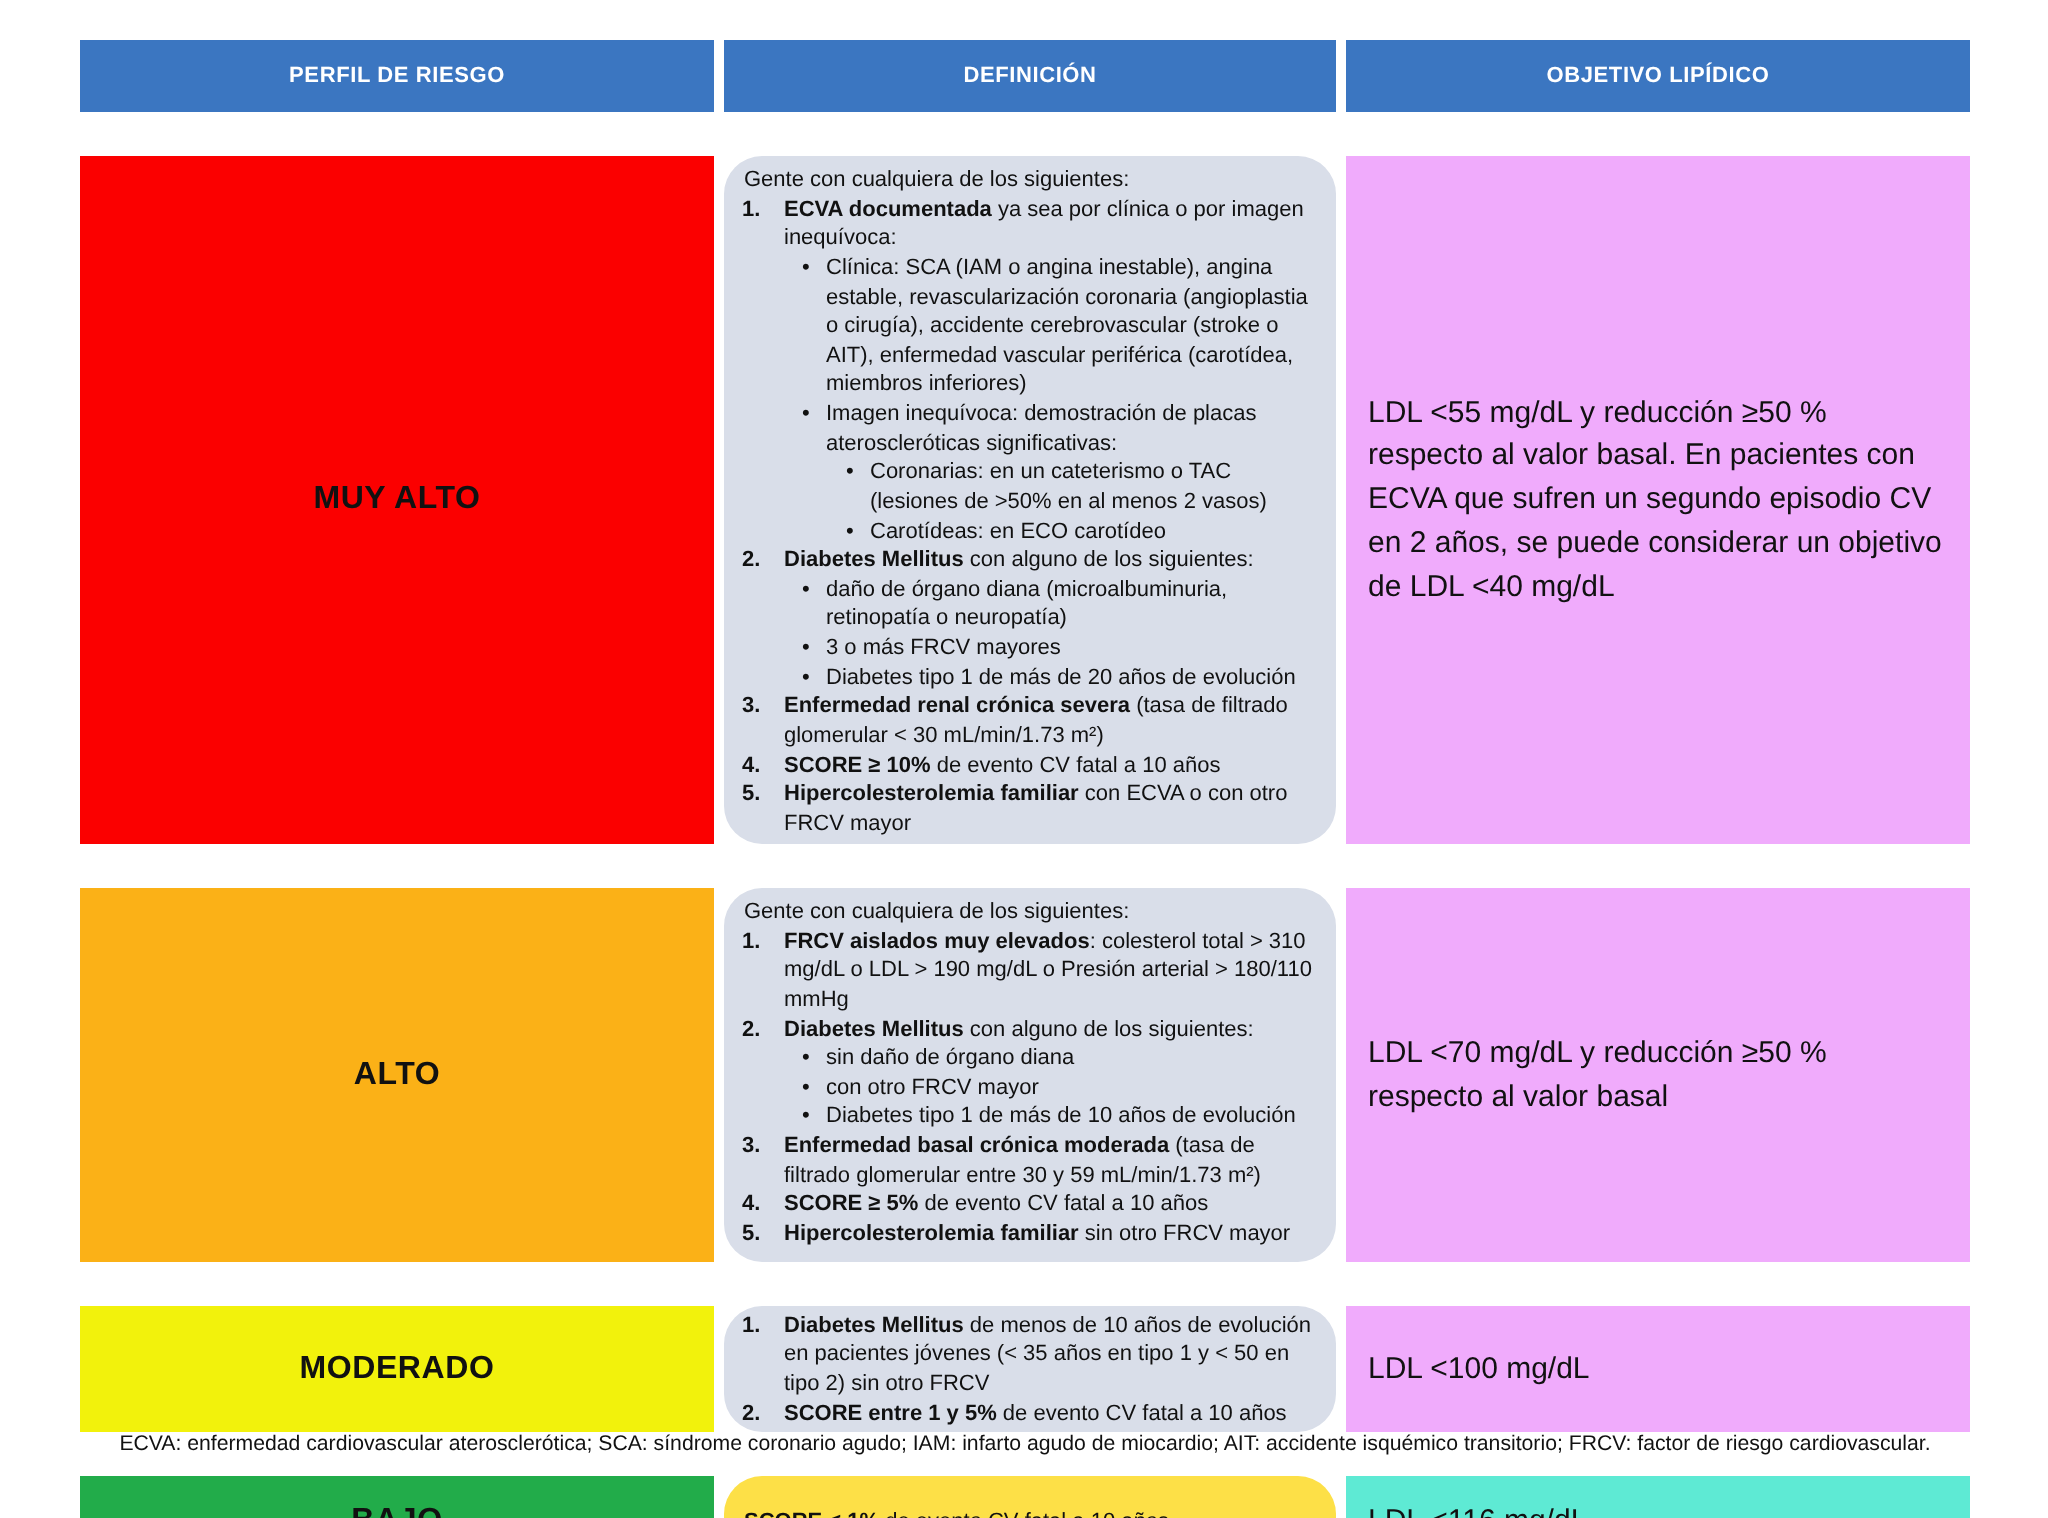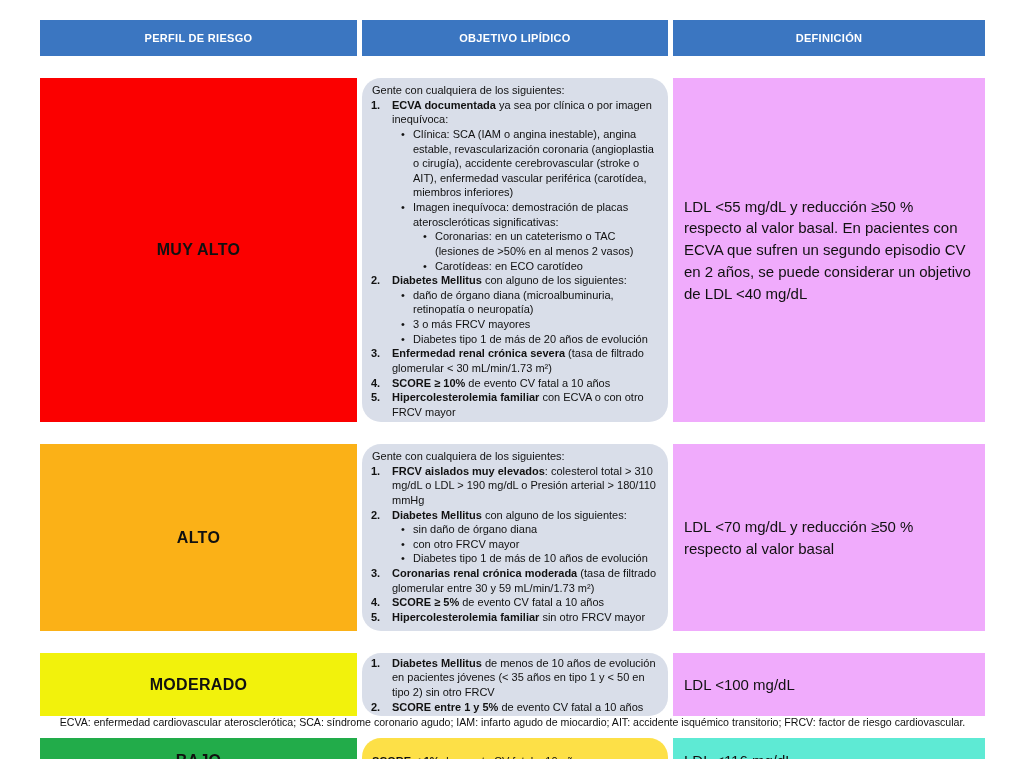--- a/index.html
+++ b/index.html
@@ -46,22 +46,22 @@
     position:absolute;left:40px;width:945px;top:716px;
     text-align:center;font-size:10.6px;line-height:1.3;color:#111;
   }
 </style>
 </head>
 <body>
 
 <div class="page">
   <div class="tbl" id="grid">
     <div class="hcell">PERFIL DE RIESGO</div>
+    <div class="hcell">DEFINICIÓN</div>
     <div class="hcell">OBJETIVO LIPÍDICO</div>
-    <div class="hcell">DEFINICIÓN</div>
 
   <div class="cell risk" style="background: rgb(251, 0, 0);">
         <div class="risk-label">MUY ALTO</div>
       </div>
       <div class="cell def">
         <div class="line lvl0">
           <div class="txt"><span>Gente con cualquiera de los siguientes:</span></div>
         </div>
         <div class="line lvl1">
           <div class="marker">1.</div>
@@ -137,21 +137,21 @@
         <div class="line lvl2">
           <div class="marker">•</div>
           <div class="txt"><span>con otro FRCV mayor</span></div>
         </div>
         <div class="line lvl2">
           <div class="marker">•</div>
           <div class="txt"><span>Diabetes tipo 1 de más de 10 años de evolución</span></div>
         </div>
         <div class="line lvl1">
           <div class="marker">3.</div>
-          <div class="txt"><b>Coronarias renal crónica moderada</b><span> (tasa de filtrado glomerular entre 30 y 59 mL/min/1.73 m²)</span></div>
+          <div class="txt"><b>Enfermedad basal crónica moderada</b><span> (tasa de filtrado glomerular entre 30 y 59 mL/min/1.73 m²)</span></div>
         </div>
         <div class="line lvl1">
           <div class="marker">4.</div>
           <div class="txt"><b>SCORE ≥ 5%</b><span> de evento CV fatal a 10 años</span></div>
         </div>
         <div class="line lvl1">
           <div class="marker">5.</div>
           <div class="txt"><b>Hipercolesterolemia familiar</b><span> sin otro FRCV mayor</span></div>
         </div>
       </div>

